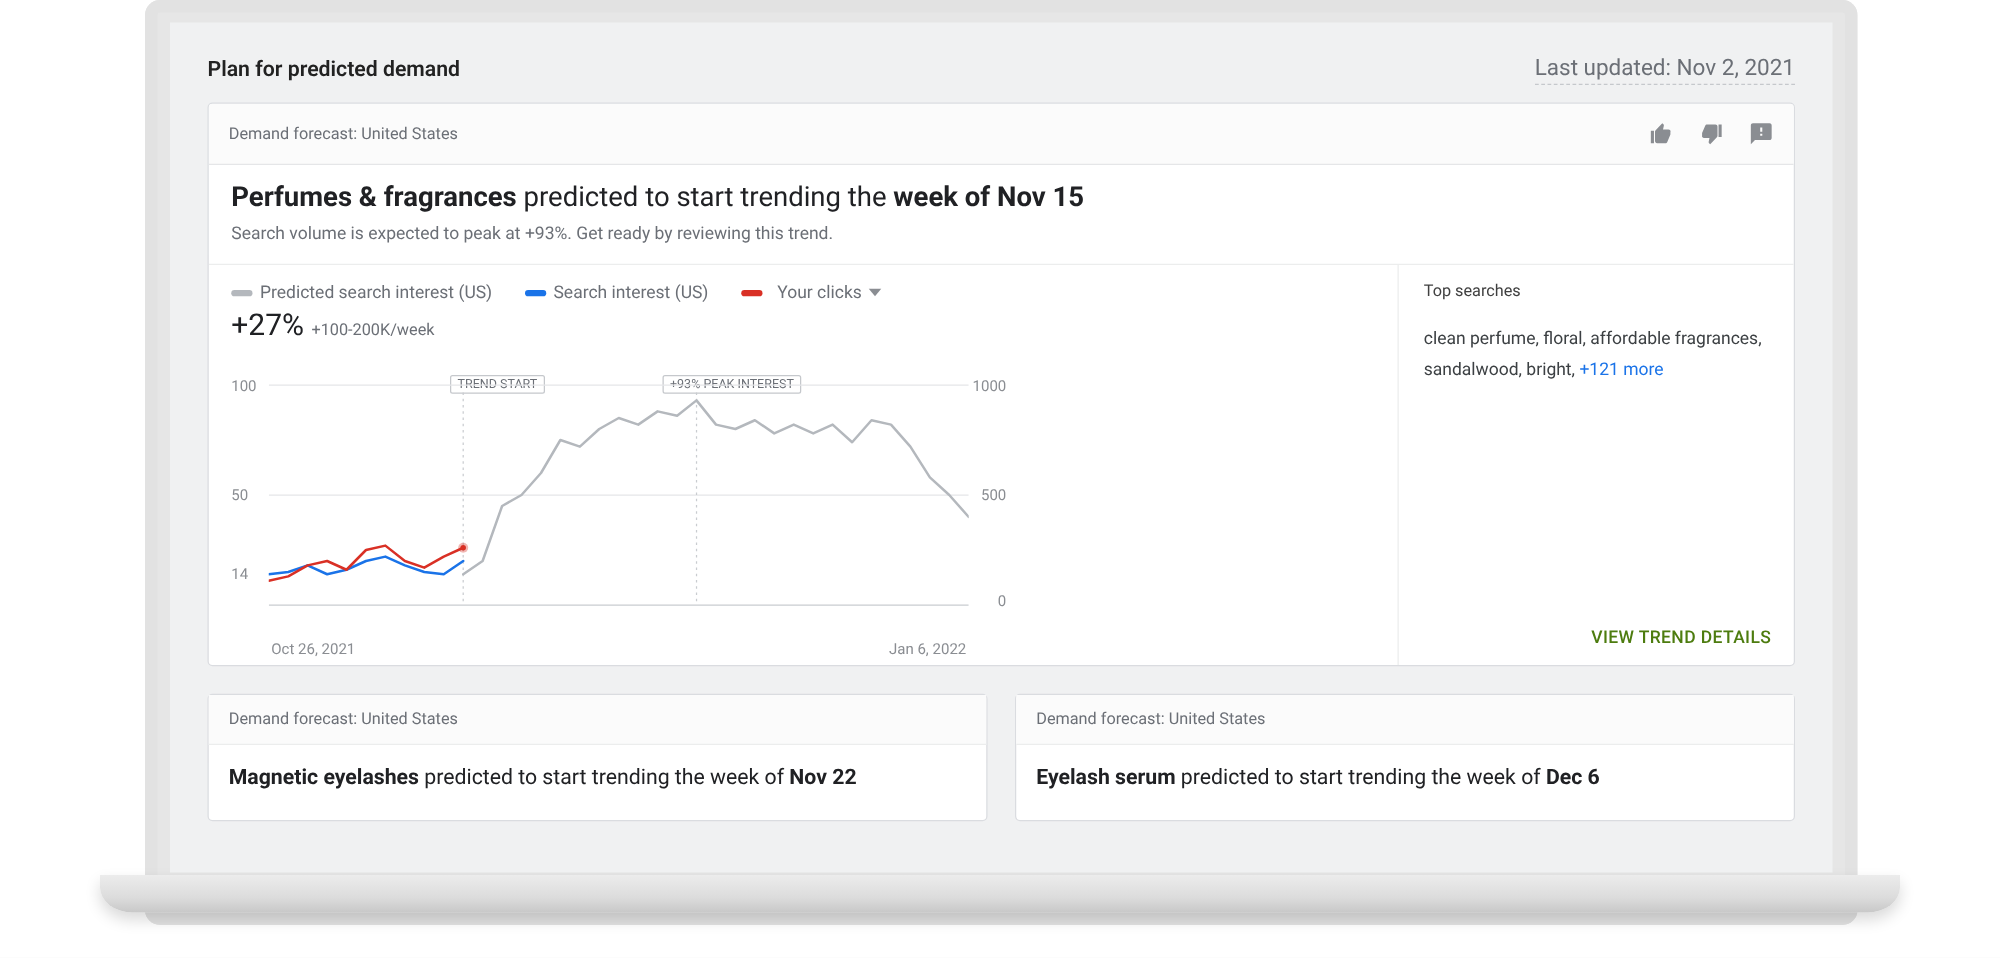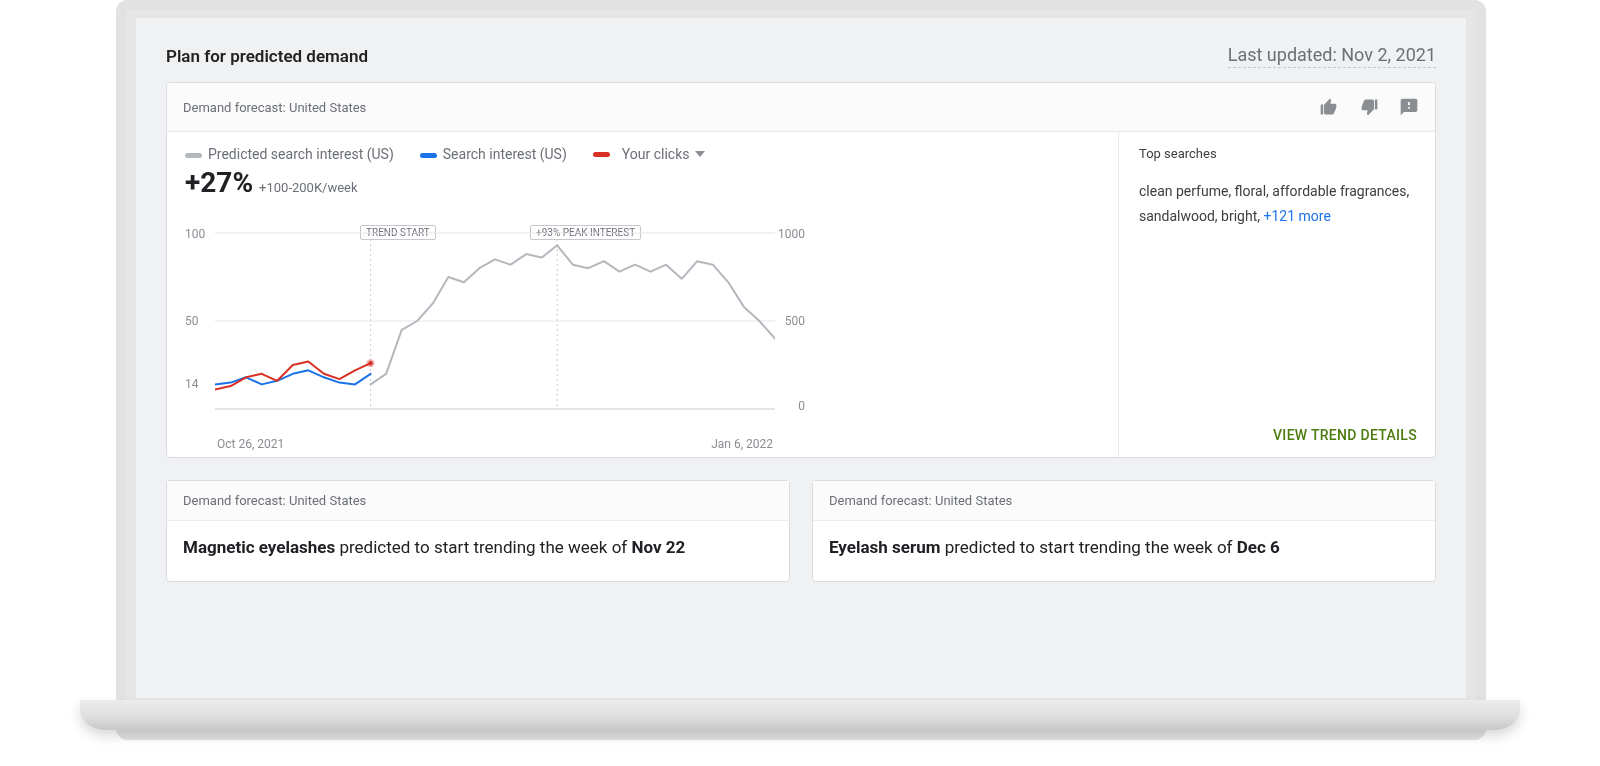--- a/index.html
+++ b/index.html
@@ -24,21 +24,21 @@
 .chart-area{flex:1;padding:14px 28px 10px 18px;border-right:1px solid #eceded}
 .side{width:316px;padding:14px 18px 14px 20px;display:flex;flex-direction:column}
 .legend{display:flex;align-items:center;gap:26px;color:#6b6f76;font-size:14px;margin-bottom:4px}
 .swatch{display:inline-block;width:17px;height:5px;border-radius:3px;margin-right:6px;vertical-align:1px}
 .sw-grey{background:#b4b8bd}
 .sw-blue{background:#1a73e8}
 .sw-red{background:#d93025}
 .your-clicks{display:inline-flex;align-items:center;gap:6px;cursor:pointer}
 .caretdn{width:0;height:0;border-left:5px solid transparent;border-right:5px solid transparent;border-top:6px solid #8a8d92}
 .bignum{display:flex;align-items:baseline;gap:6px;margin-top:2px}
-.pct{font-size:28px;font-weight:700}
+.pct{font-size:24px;font-weight:400}
 .rate{font-size:13px;color:#6b6f76}
 .chart-wrap{position:relative;width:620px;height:228px;margin-top:20px}
 .ylab{position:absolute;left:0;font-size:12px;color:#8a8d92}
 .ylab-r{position:absolute;right:0;font-size:12px;color:#8a8d92;text-align:right}
 .xlab{position:absolute;bottom:-4px;font-size:12px;color:#8a8d92}
 .marker{position:absolute;font-size:10px;color:#6b6f76;border:1px solid #c5c8cc;background:#fff;padding:1px 5px;border-radius:2px;white-space:nowrap}
 #chart-svg{position:absolute;left:30px;top:12px}
 .sidetitle{font-size:13px;color:#404040;margin-bottom:18px}
 .terms{font-size:14px;color:#3c4043;line-height:1.8}
 .morelink{color:#1a73e8;cursor:pointer}
@@ -78,20 +78,26 @@
                 </svg>
               </span>
             <span>
                 <svg viewBox="0 0 24 24">
                   <path d="M20 2H4c-1.1 0-2 .9-2 2v18l4-4h14c1.1 0 2-.9 2-2V4c0-1.1-.9-2-2-2zm-7 12h-2v-2h2v2zm0-4h-2V6h2v4z"></path>
                 </svg>
               </span>
           </div>
         </div>
 
+        <div class="headline">
+          <h2>
+            <b>Perfumes &amp; fragrances</b><span> predicted to start trending the </span><b>week of Nov 15</b>
+          </h2>
+          <div class="hsub">Search volume is expected to peak at +93%. Get ready by reviewing this trend.</div>
+        </div>
 
         <div class="body">
           <div class="chart-area">
             <div class="legend">
               <span><span class="swatch sw-grey"></span><span>Predicted search interest (US)</span></span>
               <span><span class="swatch sw-blue"></span><span>Search interest (US)</span></span>
               <span class="your-clicks">
                   <span class="swatch sw-red"></span>
                   <span>Your clicks</span>
                   <span class="caretdn"></span>

